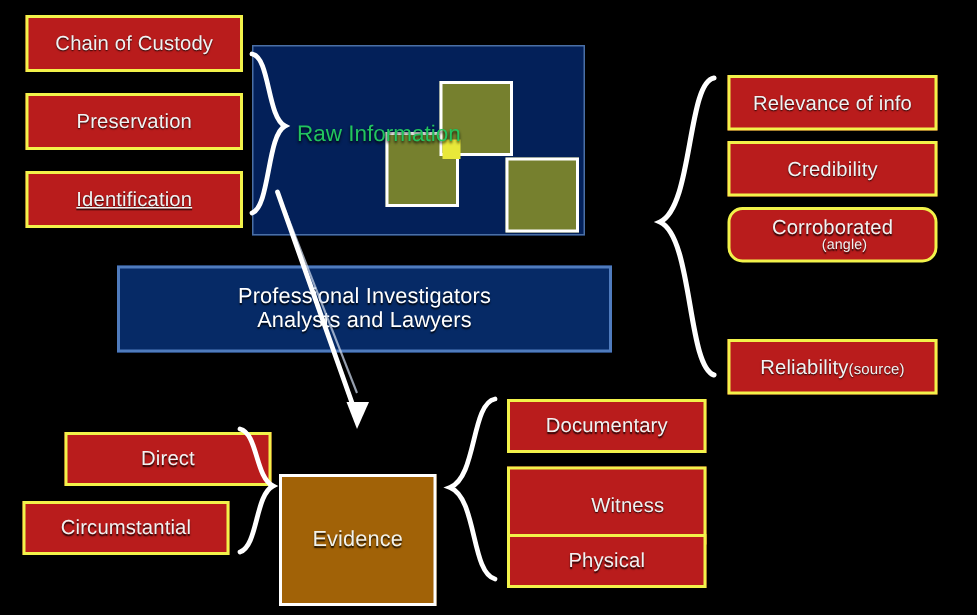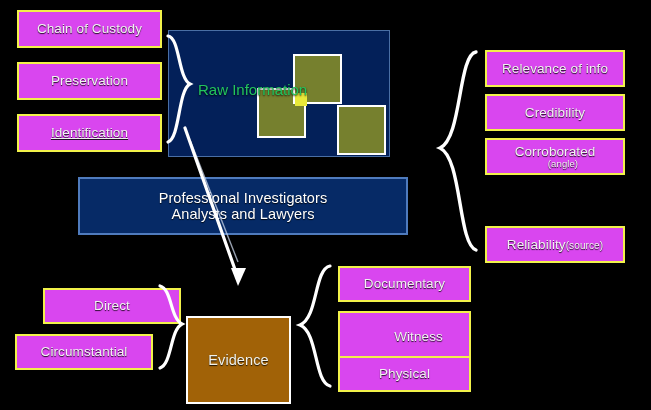--- a/index.html
+++ b/index.html
@@ -25,21 +25,21 @@
     display: flex;
     flex-direction: column;
     align-items: center;
     justify-content: center;
     text-align: center;
     line-height: 1.12;
     letter-spacing: 0.1px;
     text-shadow: 0 1px 1px rgba(0,0,0,0.85);
   }
   .yellow-box {
-    background: #d946ef;
+    background: #b91c1c;
     border: 2px solid #f2f24a;
     color: #f2f2f2;
     font-size: 13.5px;
     text-align: right;
   }
   .panel-raw {
     background: #032059;
     border: 1px solid #4a6fa5;
   }
   .panel-mid {
@@ -117,21 +117,21 @@
   <div class="box yellow-box z-top" style="left:17px; top:114px; width:145px; height:38px;text-decoration:underline;">
     <span>Identification</span>
   </div>
 
   <div class="box yellow-box z-top" style="left:485px; top:50px; width:140px; height:37px;">
     <span>Relevance of info</span>
   </div>
   <div class="box yellow-box z-top" style="left:485px; top:94px; width:140px; height:37px;">
     <span>Credibility</span>
   </div>
-  <div class="box yellow-box z-top" style="left:485px; top:138px; width:140px; height:37px;">
+  <div class="box yellow-box z-top" style="left:485px; top:138px; width:140px; height:37px;border-radius:10px;">
     <span>Corroborated</span>
     <span class="sub">(angle)</span>
   </div>
   <div class="box yellow-box z-top" style="left:485px; top:226px; width:140px; height:37px;">
     <span>
       <span>Reliability</span><span class="inline-sub">(source)</span>
     </span>
   </div>
 
   <div class="box panel-mid z-mid" style="left:78px; top:177px; width:330px; height:58px;">

